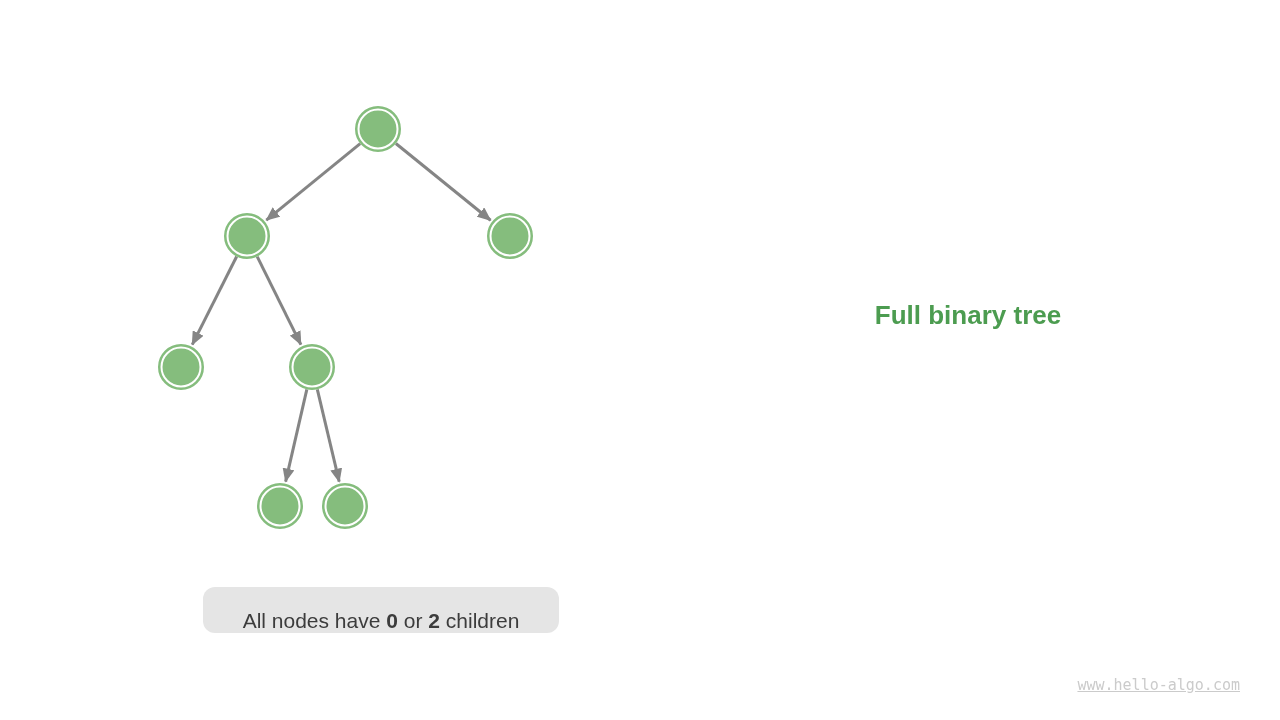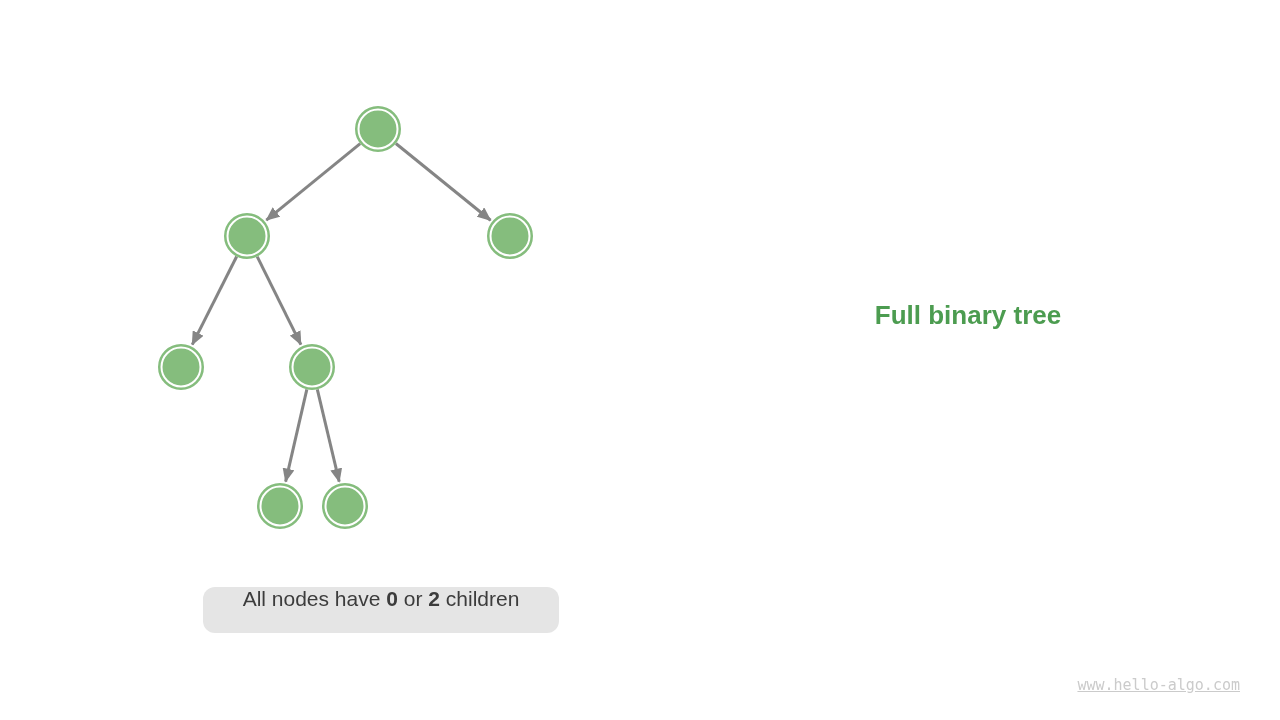--- a/index.html
+++ b/index.html
@@ -33,21 +33,21 @@
   }
   .caption-box {
     position: absolute;
     left: 203px;
     top: 587px;
     width: 356px;
     height: 46px;
     background: var(--caption-bg, #e5e5e5);
     border-radius: 12px;
     display: flex;
-    align-items: flex-start;
+    align-items: flex-end;
     justify-content: center;
     font-size: 21px;
     color: var(--caption-color, #3c3c3c);
     white-space: pre;
   }
   .caption-box b {
     font-weight: bold;
   }
   .watermark {
     position: absolute;

